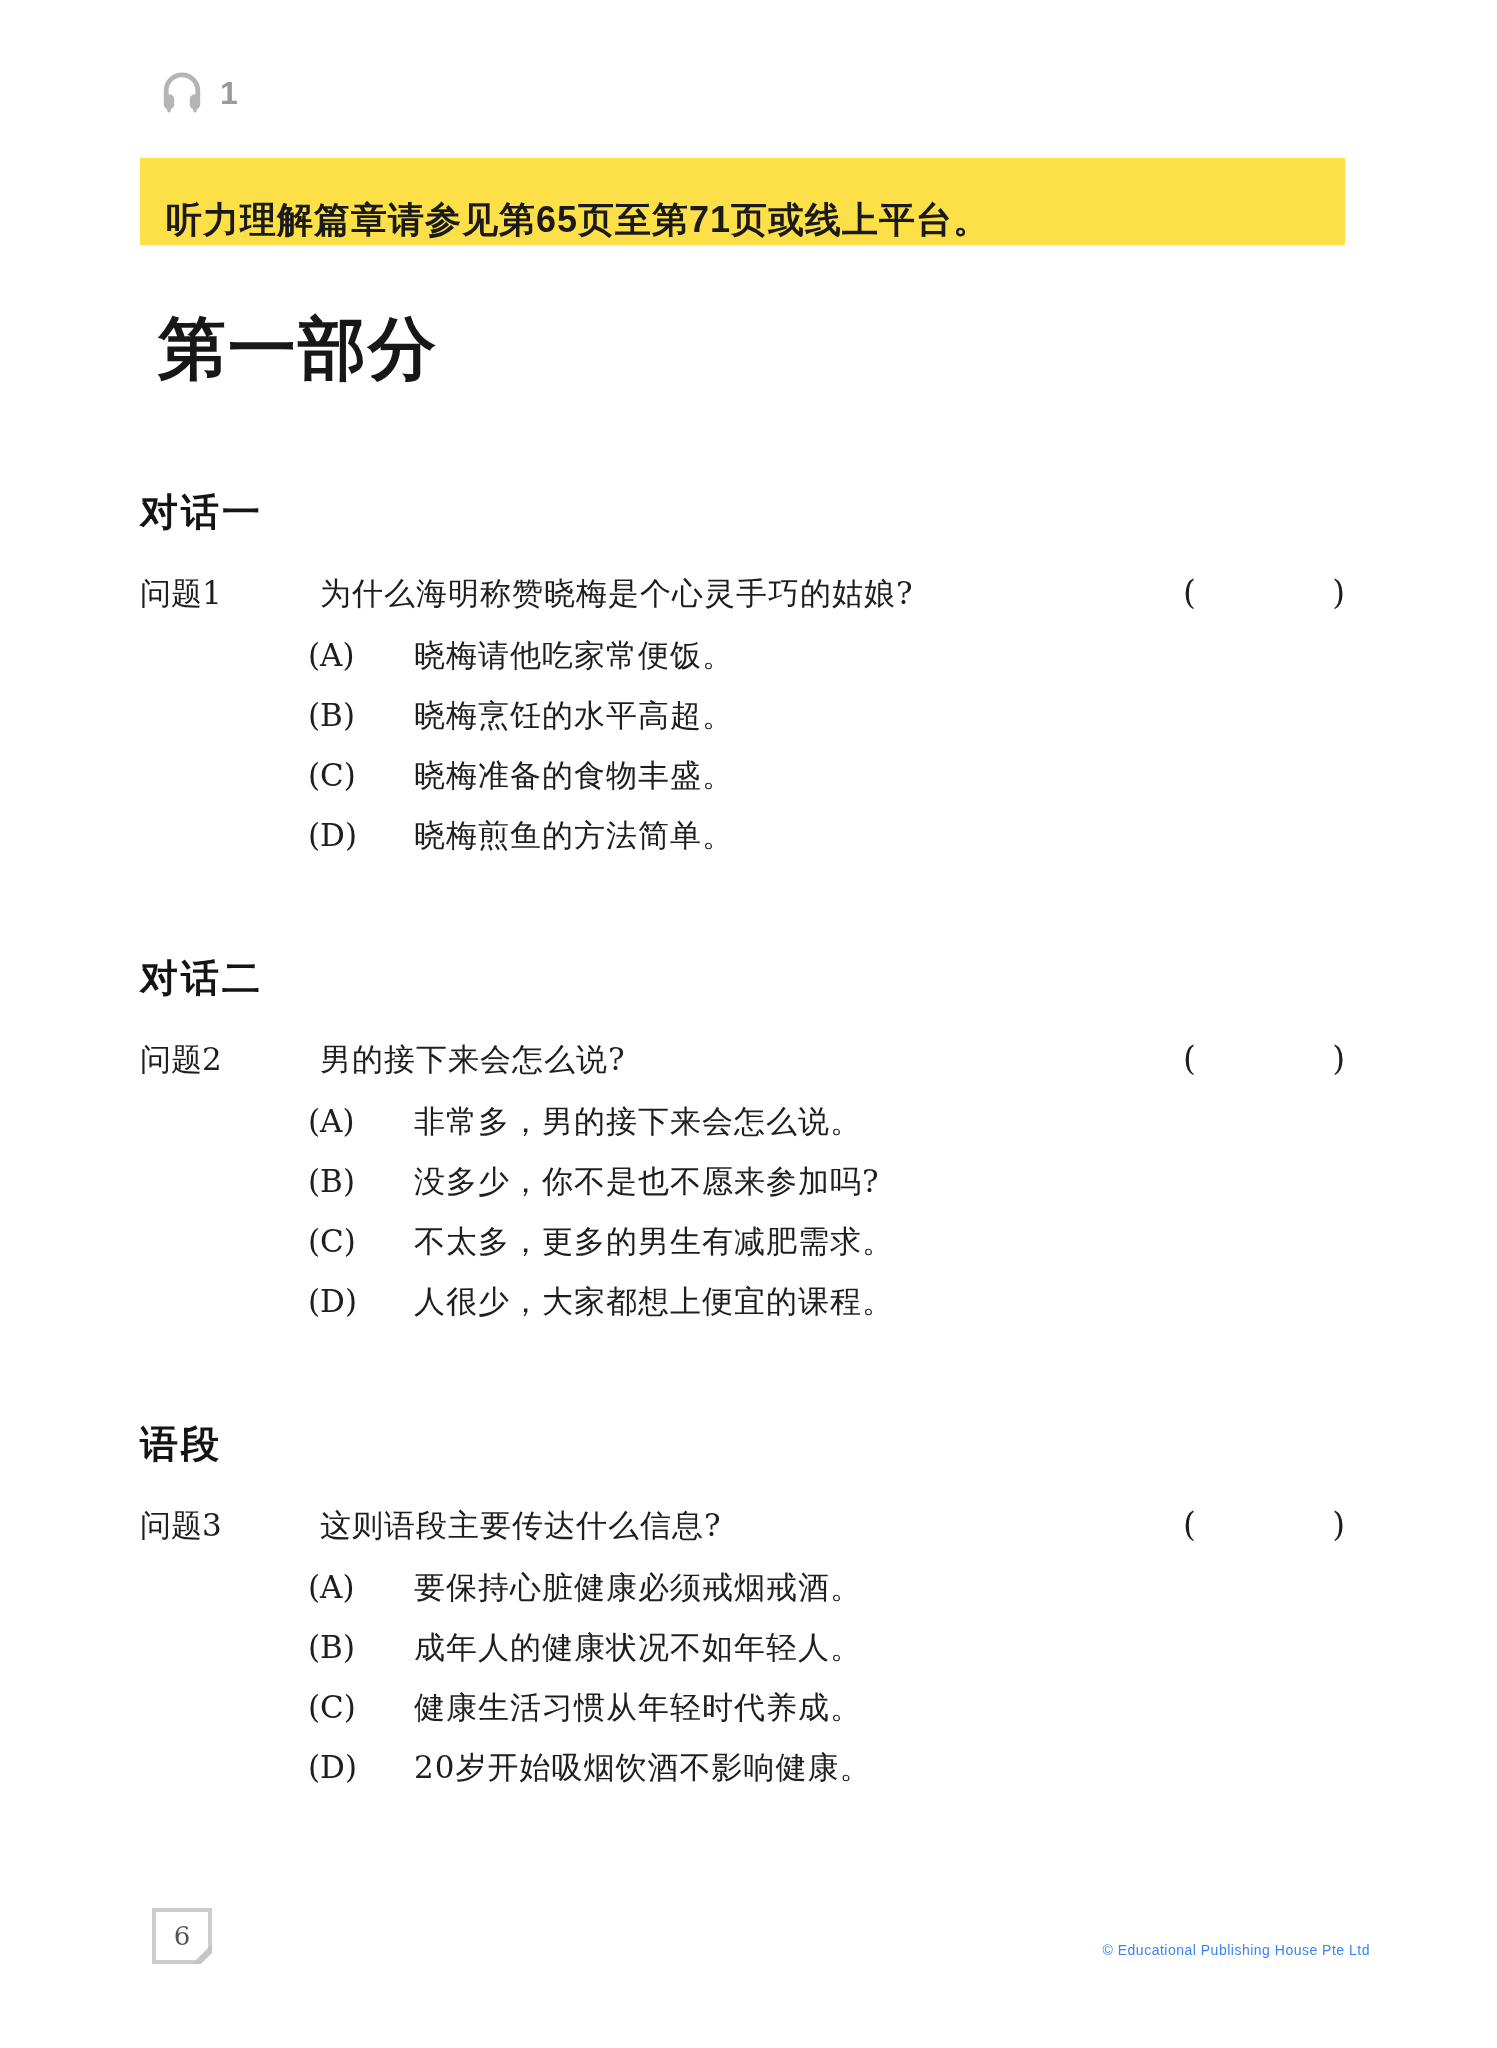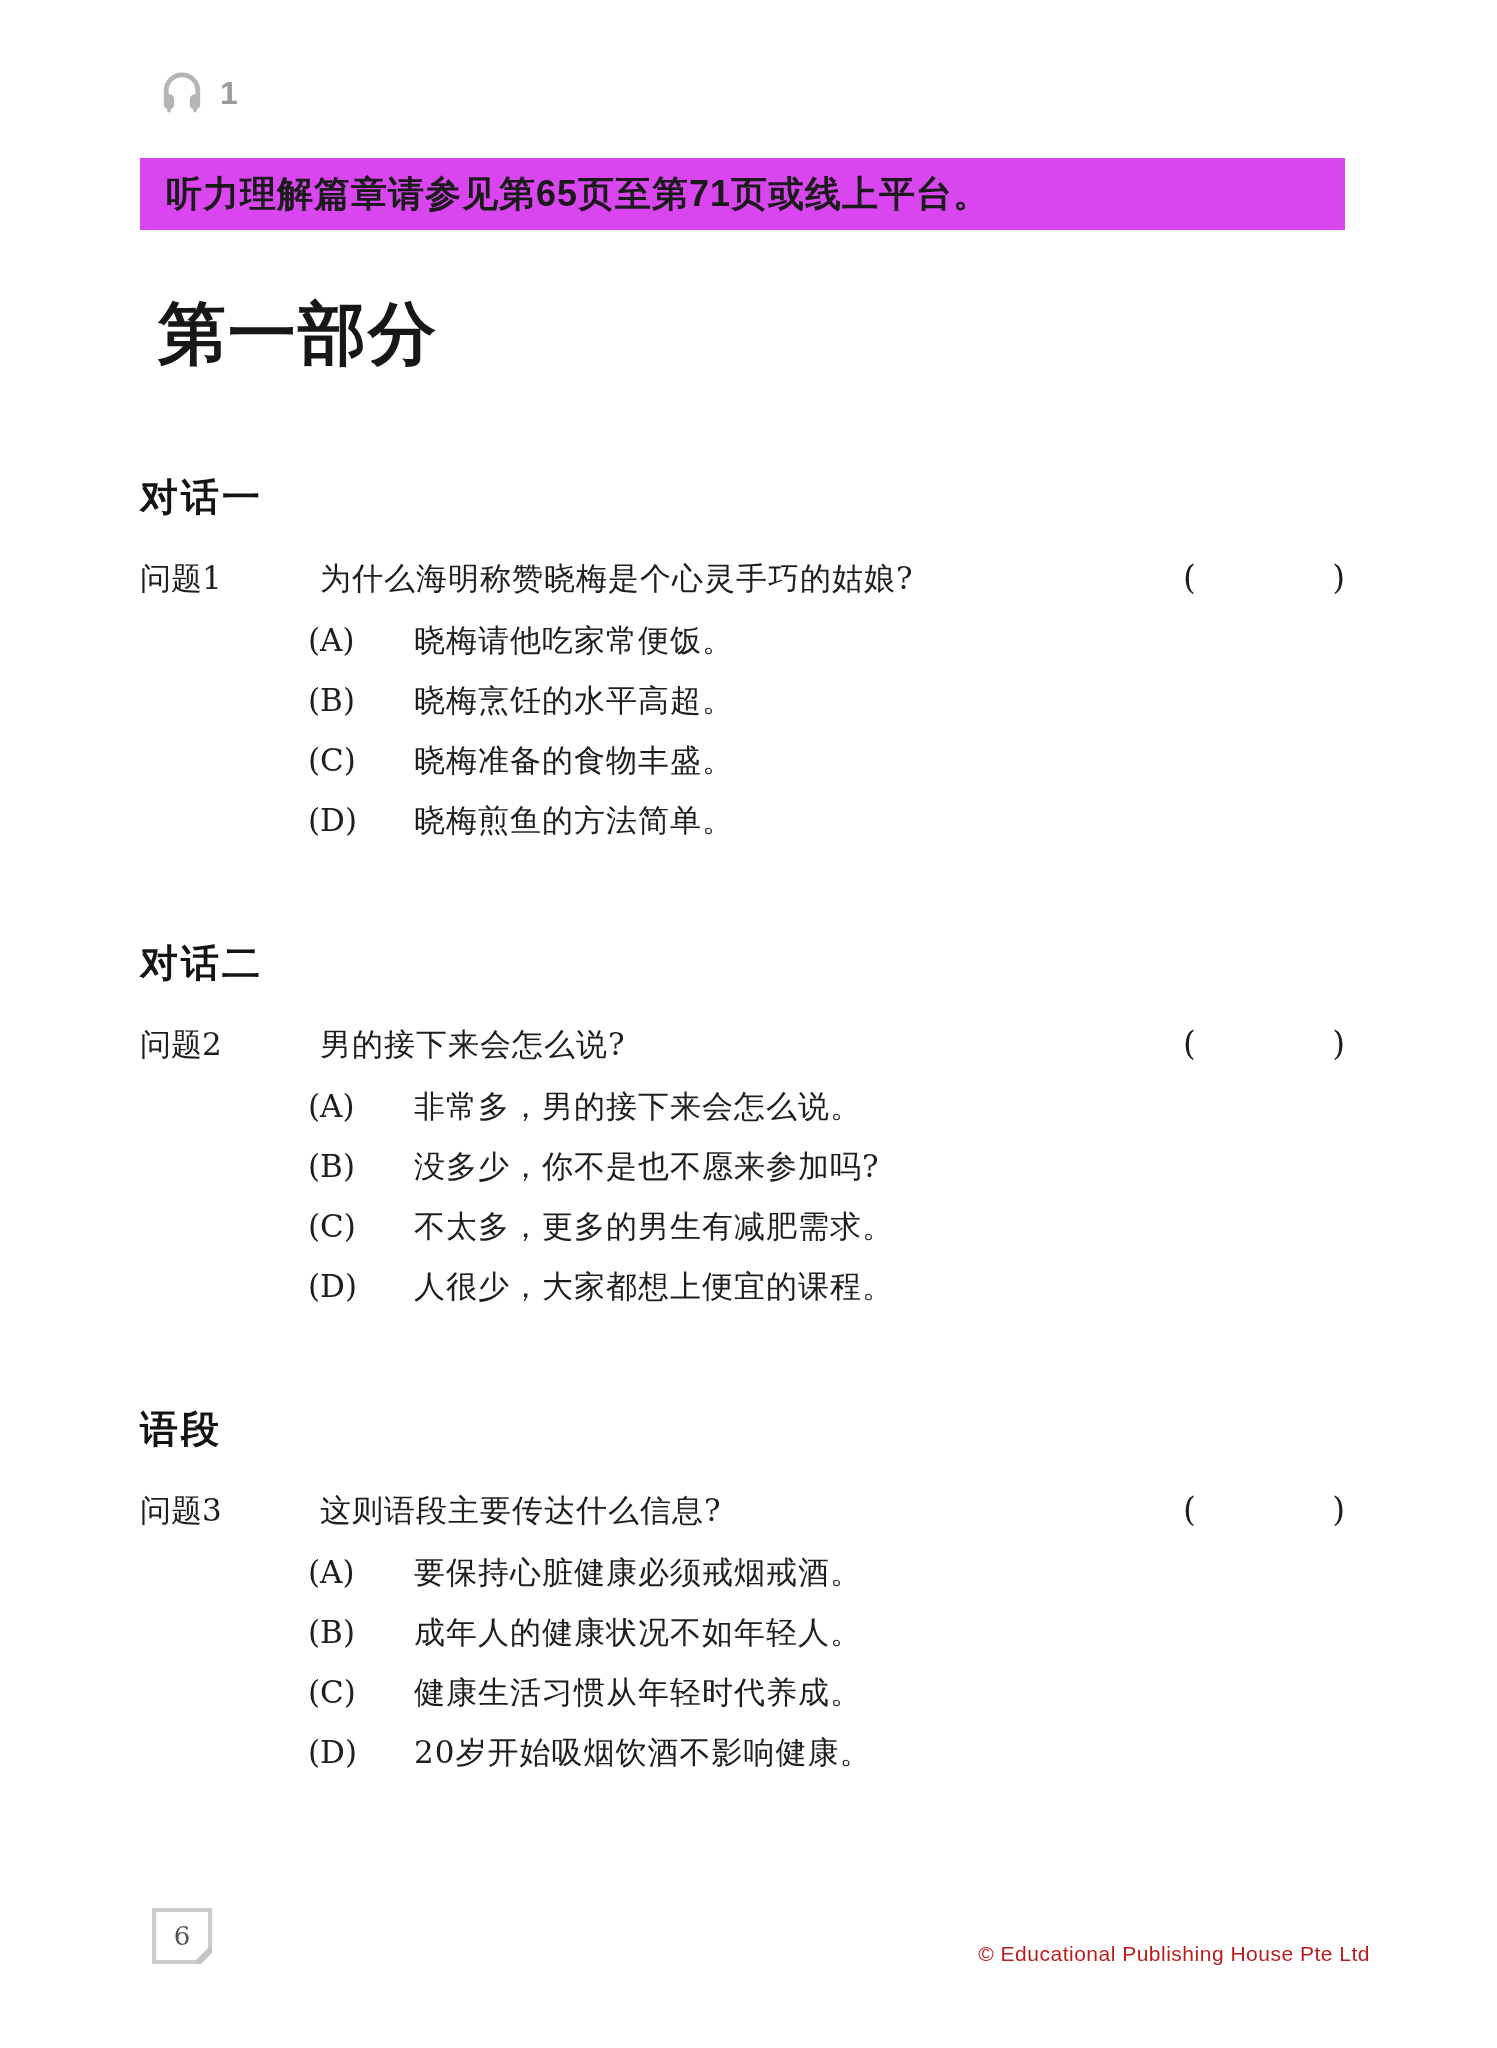--- a/index.html
+++ b/index.html
@@ -28,24 +28,24 @@
     font-family: "Liberation Sans", sans-serif;
     font-weight: bold;
     font-size: 32px;
     color: #9b9b9b;
     line-height: 1;
   }
 
   
   .banner {
     margin-top: 40px;
-    height: 72px;
-    background: #d946ef;
-    display: flex;
-    align-items: center;
+    height: 87px;
+    background: #fde047;
+    display: flex;
+    align-items: flex-end;
     padding-left: 26px;
   }
   .banner-text {
     font-family: "Liberation Sans", "DejaVu Sans", sans-serif;
     font-weight: bold;
     font-size: 36px;
     color: #1a1a1a;
     letter-spacing: 1px;
   }
 
@@ -134,22 +134,22 @@
     border-style: solid;
     border-width: 0 0 11px 11px;
     border-color: transparent transparent #ffffff transparent;
     z-index: 1;
   }
   .copyright {
     position: absolute;
     top: 1942px;
     right: 127px;
     font-family: "Liberation Sans", "DejaVu Sans", sans-serif;
-    font-size: 21px;
-    color: #b91c1c;
+    font-size: 14px;
+    color: #3b82f6;
     letter-spacing: 0.5px;
   }
 </style>
 </head>
 <body>
 
 <div class="page">
 
   <div class="audio-header">
     <span class="hp-icon">

